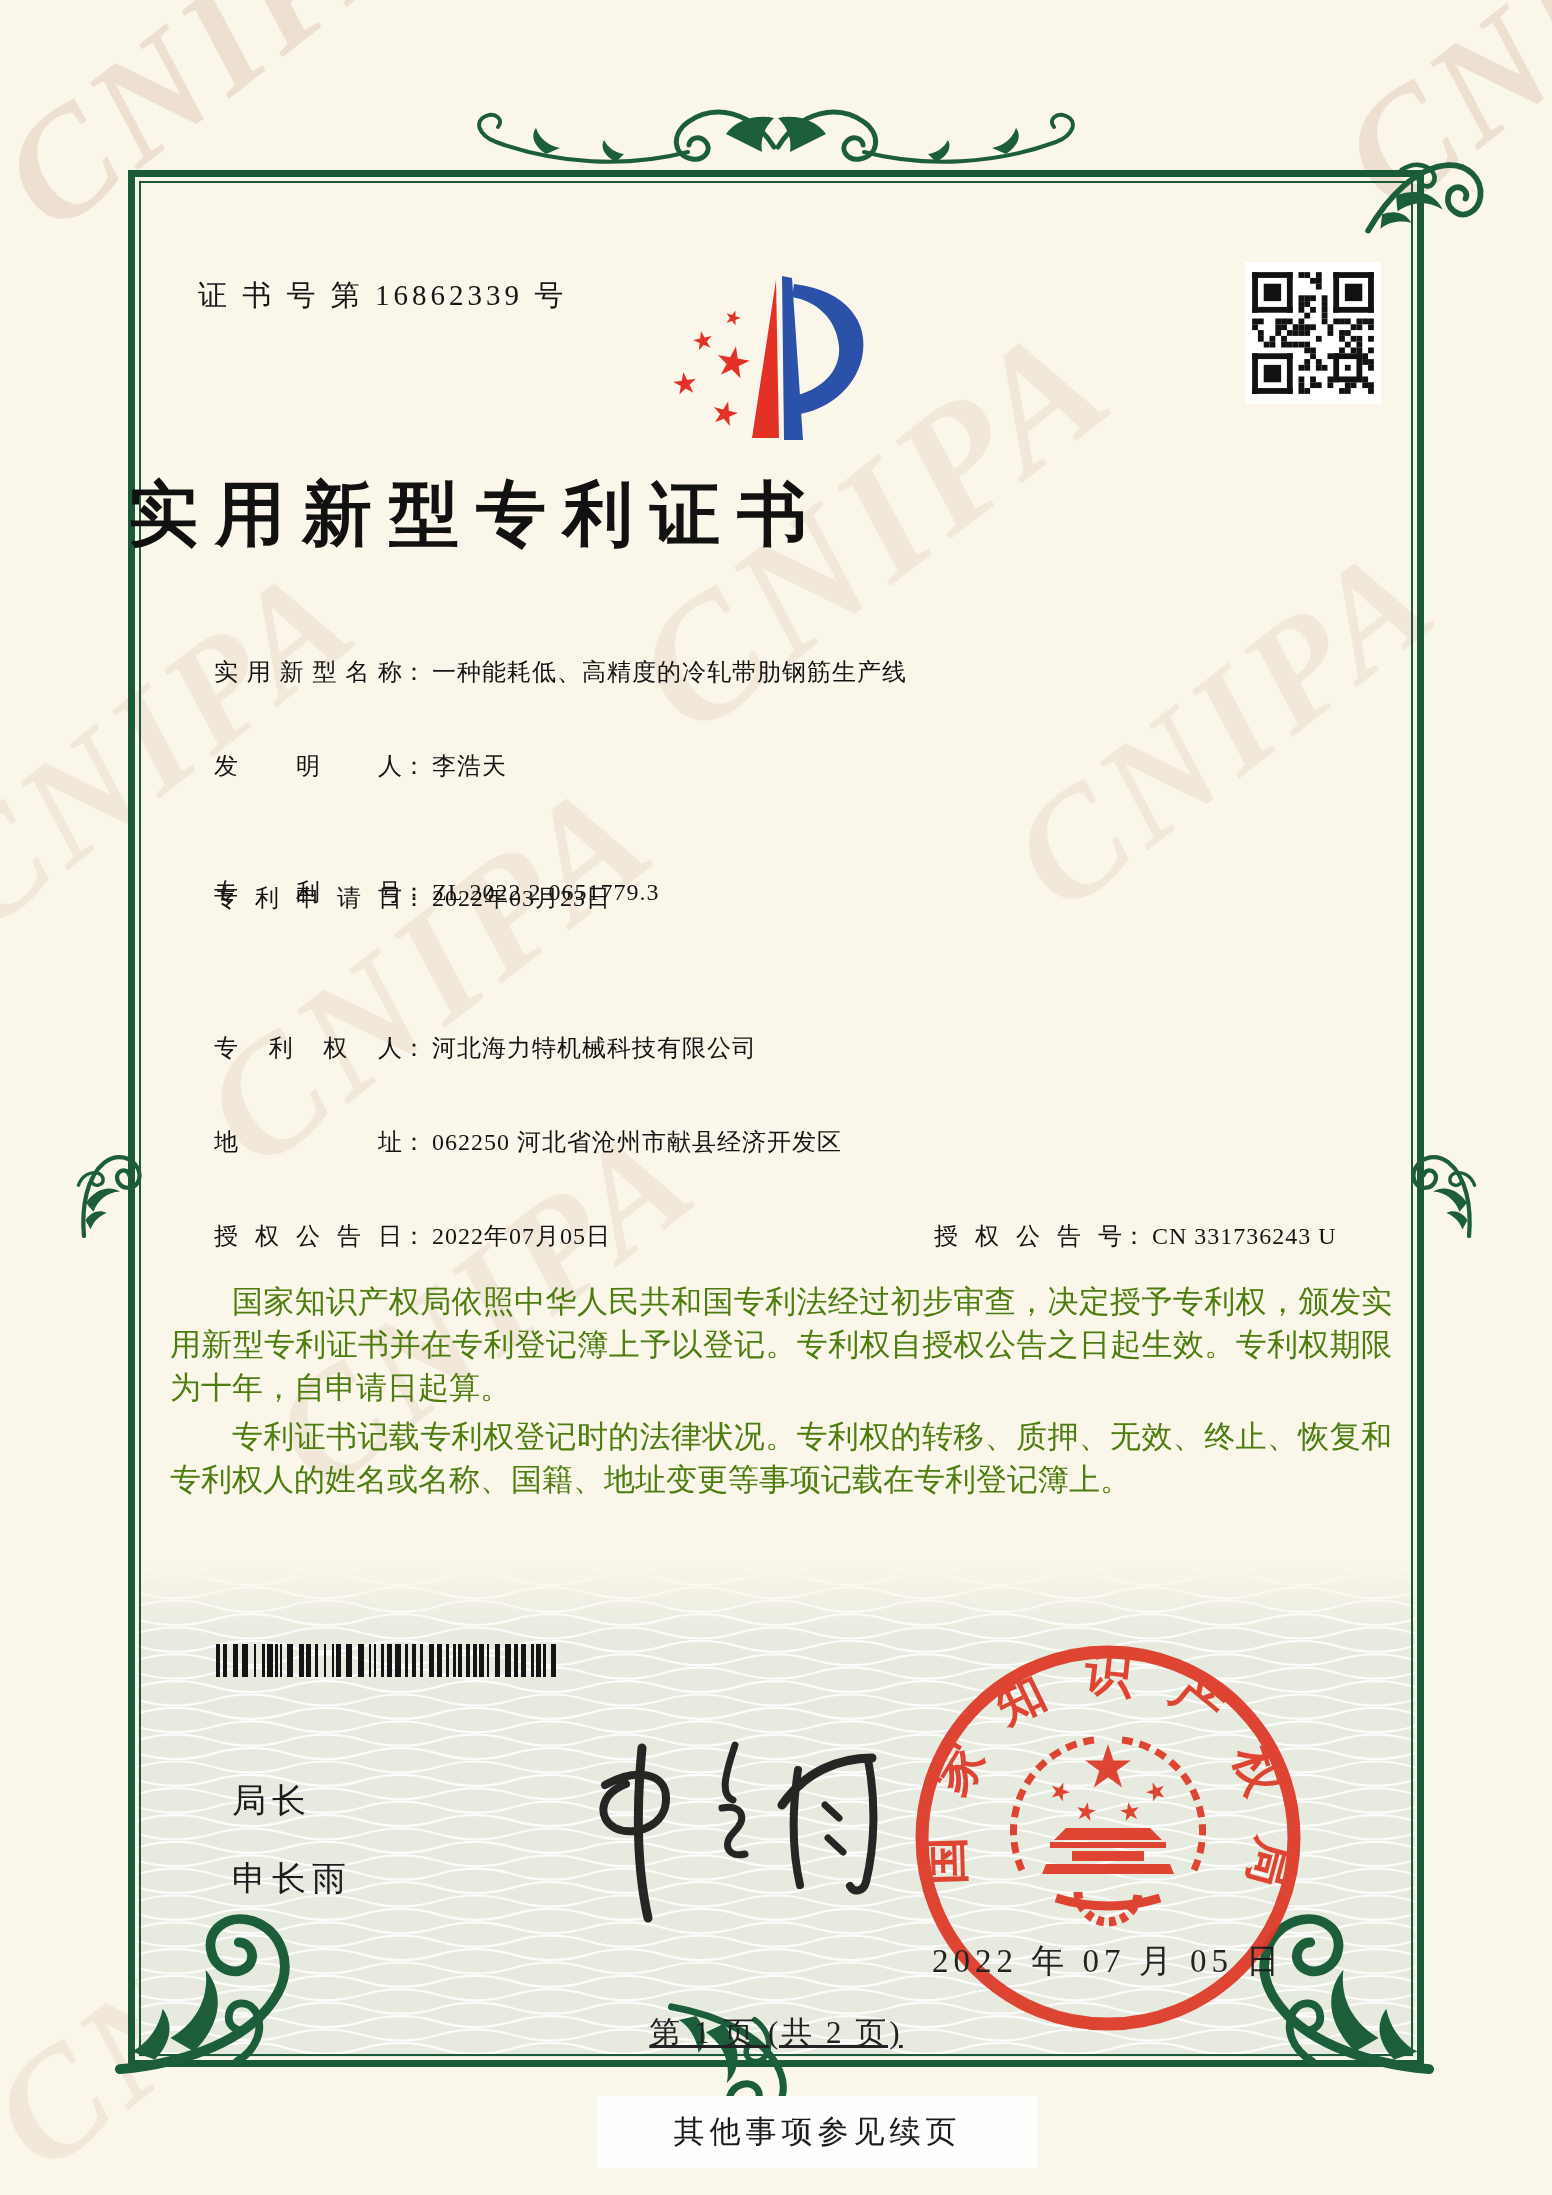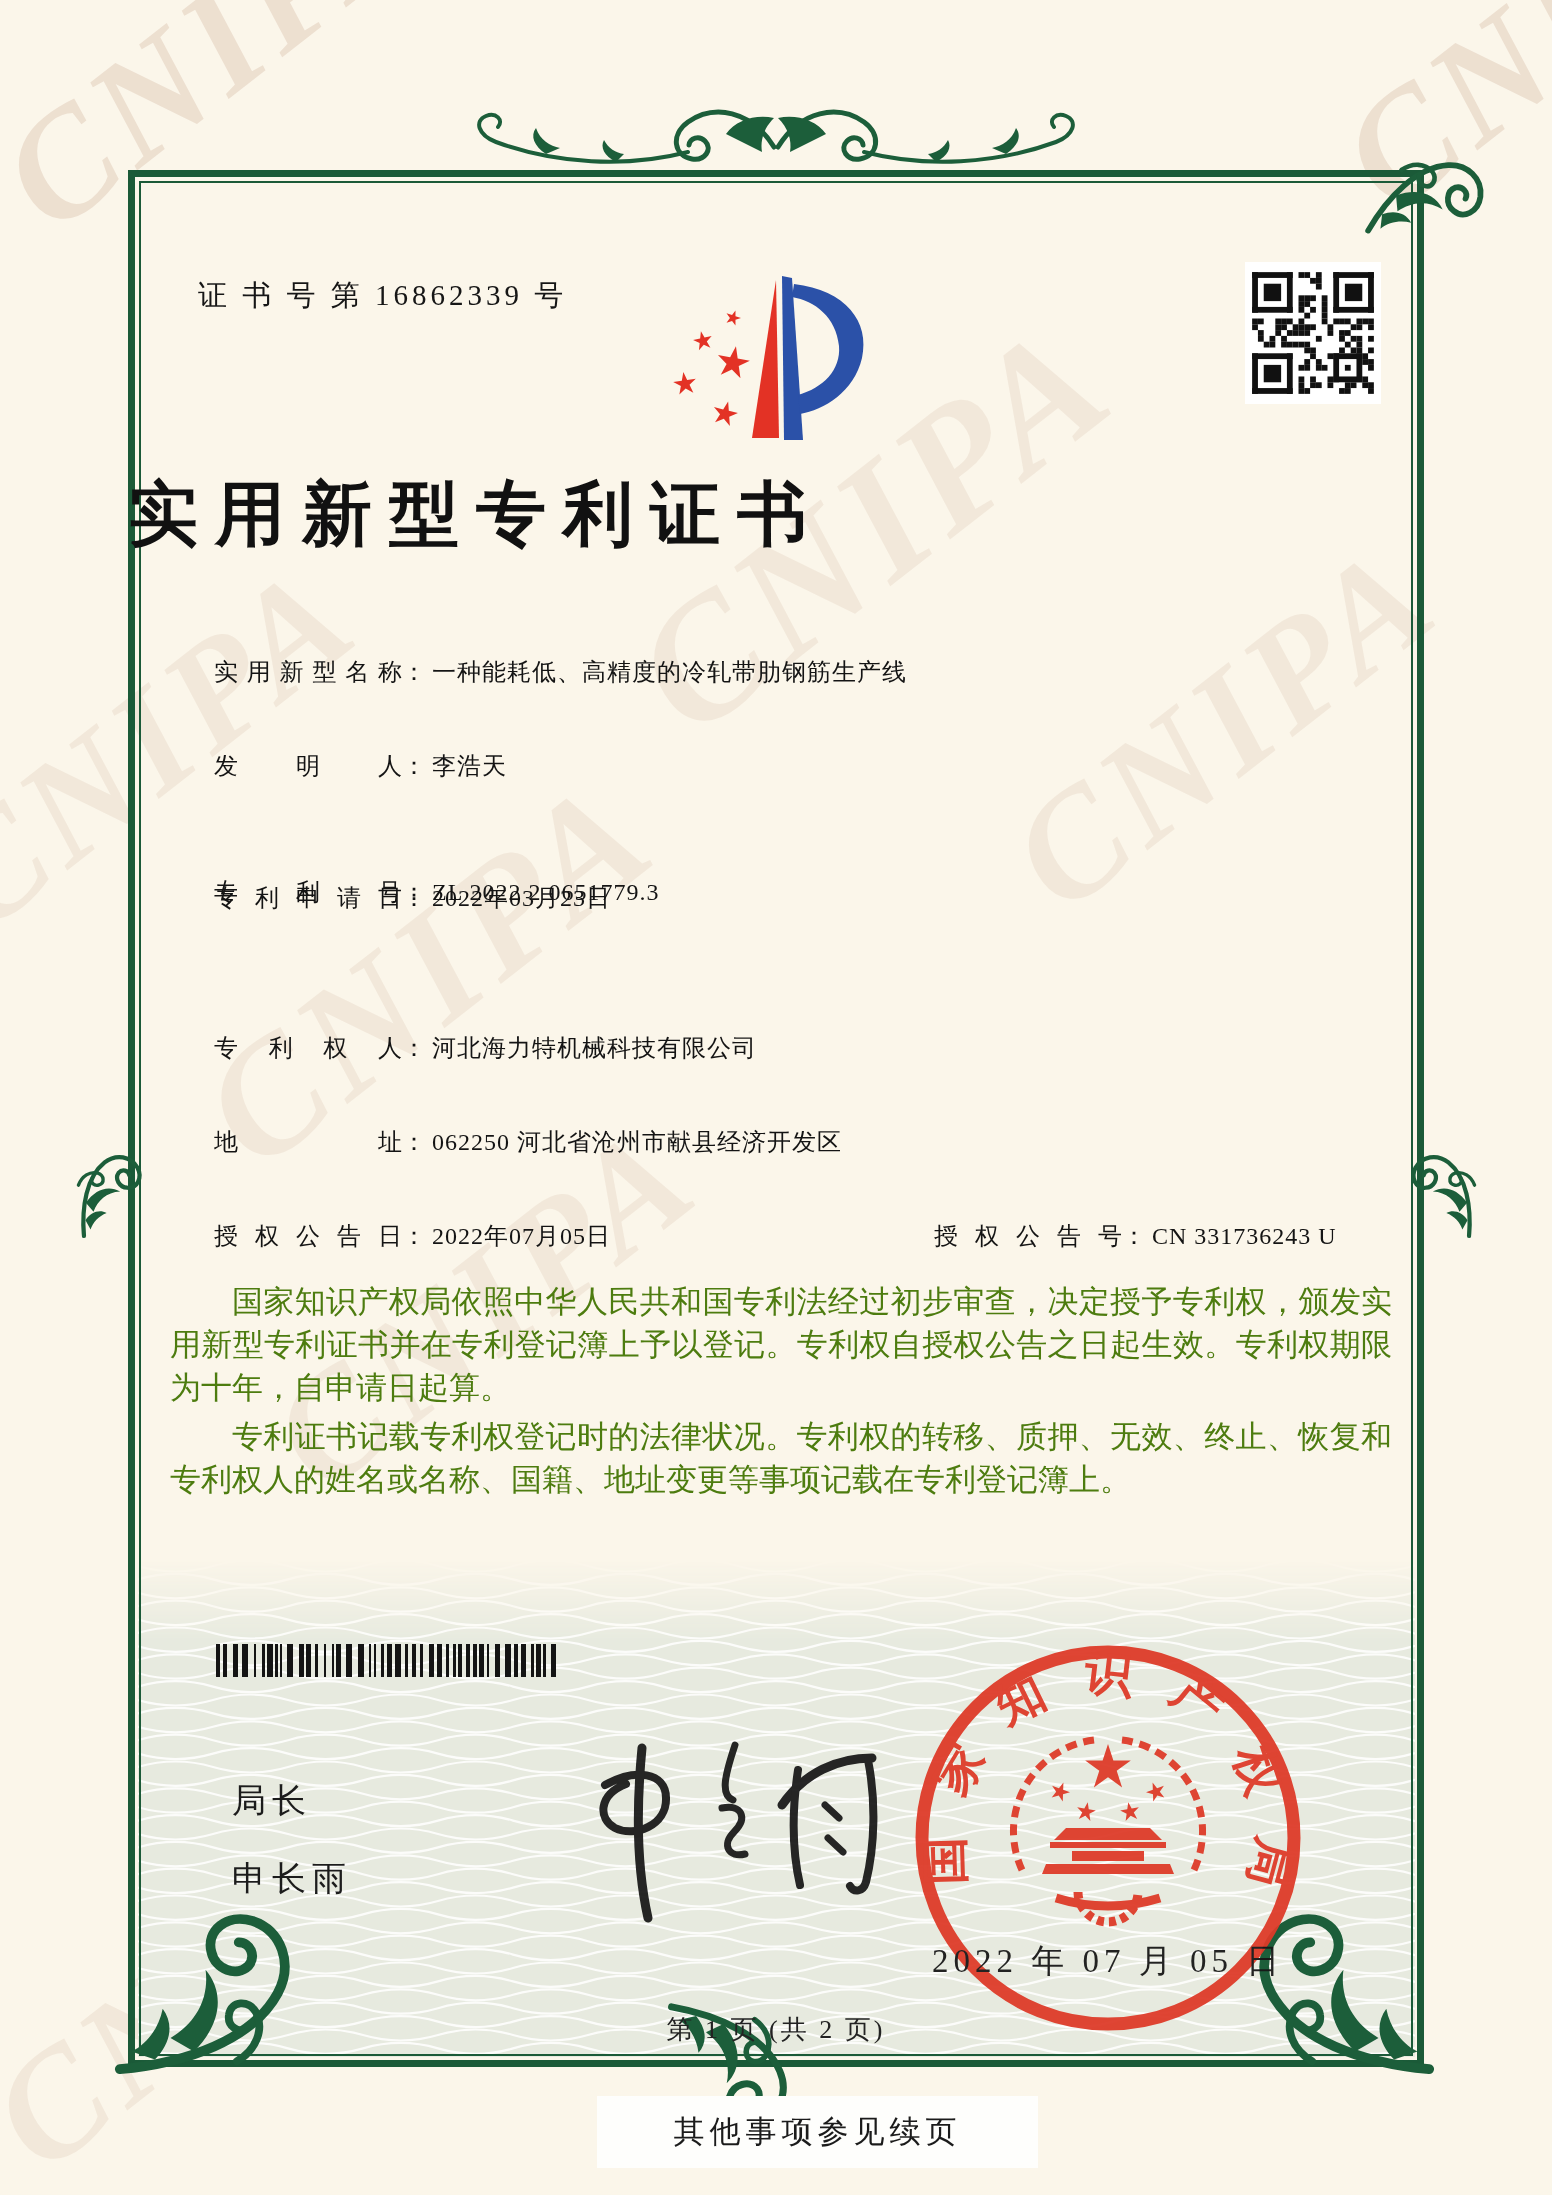--- a/index.html
+++ b/index.html
@@ -41,21 +41,21 @@
   .paras p{margin:0 0 6px 0;text-indent:2em;}
 
   .barcode{position:absolute;left:214px;top:1644px;}
   .sigblock{position:absolute;left:232px;top:1778px;font-family:"Liberation Sans","DejaVu Sans",sans-serif;
             font-size:34px;color:#1c1c1c;letter-spacing:6px;}
   .sigblock .name{margin-top:32px;}
   .signature{position:absolute;left:430px;top:1700px;}
   .seal{position:absolute;left:898px;top:1628px;opacity:.94;}
 
   .pagenum{position:absolute;left:128px;top:2012px;width:1296px;text-align:center;
-           font-size:26px;letter-spacing:3px;color:#222;}
+           font-size:31px;letter-spacing:3px;color:#222;text-decoration:underline;}
   .strip{position:absolute;left:597px;top:2096px;width:441px;height:72px;background:#fefefc;
          display:flex;align-items:center;justify-content:center;
          font-size:31px;letter-spacing:5px;color:#1b1b1b;}
 </style>
 </head>
 <body>
 
 <svg width="0" height="0" style="position:absolute" aria-hidden="true">
   <defs>
     <path id="star" d="M0,-1 L0.2245,-0.309 L0.951,-0.309 L0.363,0.118 L0.588,0.809 L0,0.382 L-0.588,0.809 L-0.363,0.118 L-0.951,-0.309 L-0.2245,-0.309 Z"></path>

